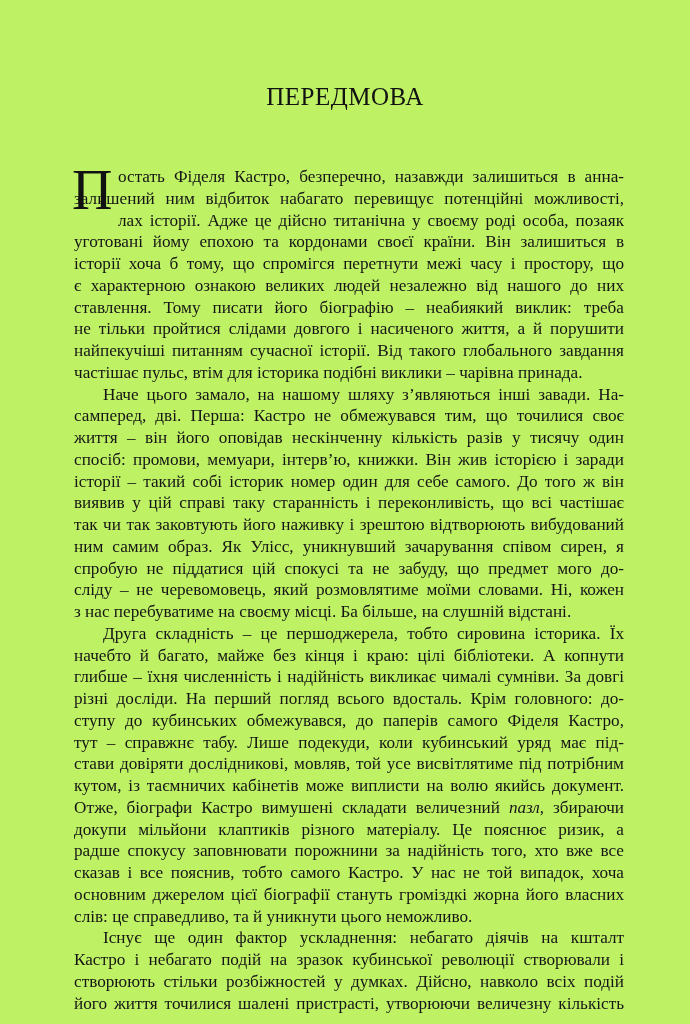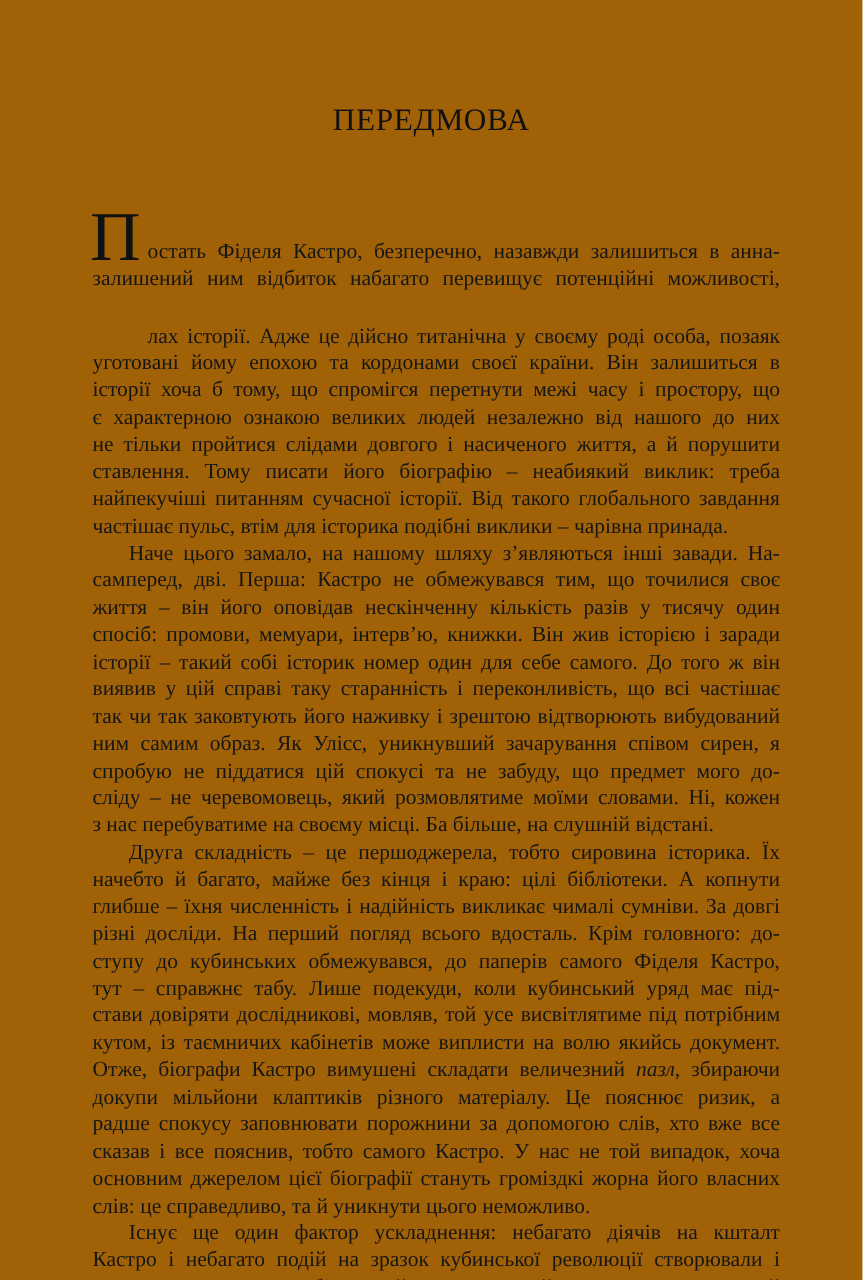--- a/index.html
+++ b/index.html
@@ -1,35 +1,35 @@
 <!DOCTYPE html>
 <html><head>
 <meta charset="utf-8">
 <style>
   html, body { margin: 0; padding: 0; background: #ffffff; }
   body { width: 690px; height: 1024px; position: relative; overflow: hidden; }
-  .page { position: absolute; left: 0; top: 0; width: 690px; height: 1024px; background: #a16207; }
+  .page { position: absolute; left: 0; top: 0; width: 690px; height: 1024px; background: #bef264; }
   .title {
     position: absolute; left: 0; right: 0; top: 83px;
     text-align: center;
     font-family: "Liberation Serif", "DejaVu Serif", serif;
     font-size: 25px; letter-spacing: 0.5px; color: #111;
   }
   .body {
     position: absolute; left: 74px; top: 166px; width: 550px;
     font-family: "Liberation Serif", "DejaVu Serif", serif;
     font-size: 17.2px; color: #151515;
   }
   .line {
     display: block; height: 21.75px; line-height: 21.75px;
     text-align: justify; text-align-last: justify; white-space: nowrap;
   }
   .line.last { text-align-last: left; }
   .line.indent { padding-left: 29px; font-family: Liberation Serif, serif; }
-  .line.dc { padding-left: 44px; margin-top: 24px; }
+  .line.dc { padding-left: 44px; }
   .line-inner { display: block; white-space: normal; text-align: justify; text-align-last: inherit; }
   .dropcap {
     position: absolute; left: -2px; top: 2px;
     font-family: "Liberation Serif", "DejaVu Serif", serif;
     font-size: 56px; line-height: 44px; color: #111;
   }
   em { font-style: italic; }
 </style>
 </head>
 <body>
@@ -50,24 +50,24 @@
       <span class="line">
         <span class="line-inner">уготовані йому епохою та кордонами своєї країни. Він залишиться в</span>
       </span>
       <span class="line">
         <span class="line-inner">історії хоча б тому, що спромігся перетнути межі часу і простору, що</span>
       </span>
       <span class="line">
         <span class="line-inner">є характерною ознакою великих людей незалежно від нашого до них</span>
       </span>
       <span class="line">
-        <span class="line-inner">не тільки пройтися слідами довгого і насиченого життя, а й порушити</span>
+        <span class="line-inner">ставлення. Тому писати його біографію – неабиякий виклик: треба</span>
       </span>
       <span class="line">
-        <span class="line-inner">ставлення. Тому писати його біографію – неабиякий виклик: треба</span>
+        <span class="line-inner">не тільки пройтися слідами довгого і насиченого життя, а й порушити</span>
       </span>
       <span class="line">
         <span class="line-inner">найпекучіші питанням сучасної історії. Від такого глобального завдання</span>
       </span>
       <span class="line last">
         <span class="line-inner">частішає пульс, втім для історика подібні виклики – чарівна принада.</span>
       </span>
       <span class="line indent">
         <span class="line-inner">Наче цього замало, на нашому шляху з’являються інші завади. На-</span>
       </span>
@@ -125,21 +125,21 @@
       <span class="line">
         <span class="line-inner">кутом, із таємничих кабінетів може виплисти на волю якийсь документ.</span>
       </span>
       <span class="line">
         <span class="line-inner"><span>Отже, біографи Кастро вимушені складати величезний </span><em>пазл</em><span>, збираючи</span></span>
       </span>
       <span class="line">
         <span class="line-inner">докупи мільйони клаптиків різного матеріалу. Це пояснює ризик, а</span>
       </span>
       <span class="line">
-        <span class="line-inner">радше спокусу заповнювати порожнини за допомогою слів, хто вже все</span>
+        <span class="line-inner">радше спокусу заповнювати порожнини за надійність того, хто вже все</span>
       </span>
       <span class="line">
         <span class="line-inner">сказав і все пояснив, тобто самого Кастро. У нас не той випадок, хоча</span>
       </span>
       <span class="line">
         <span class="line-inner">основним джерелом цієї біографії стануть громіздкі жорна його власних</span>
       </span>
       <span class="line last">
         <span class="line-inner">слів: це справедливо, та й уникнути цього неможливо.</span>
       </span>

